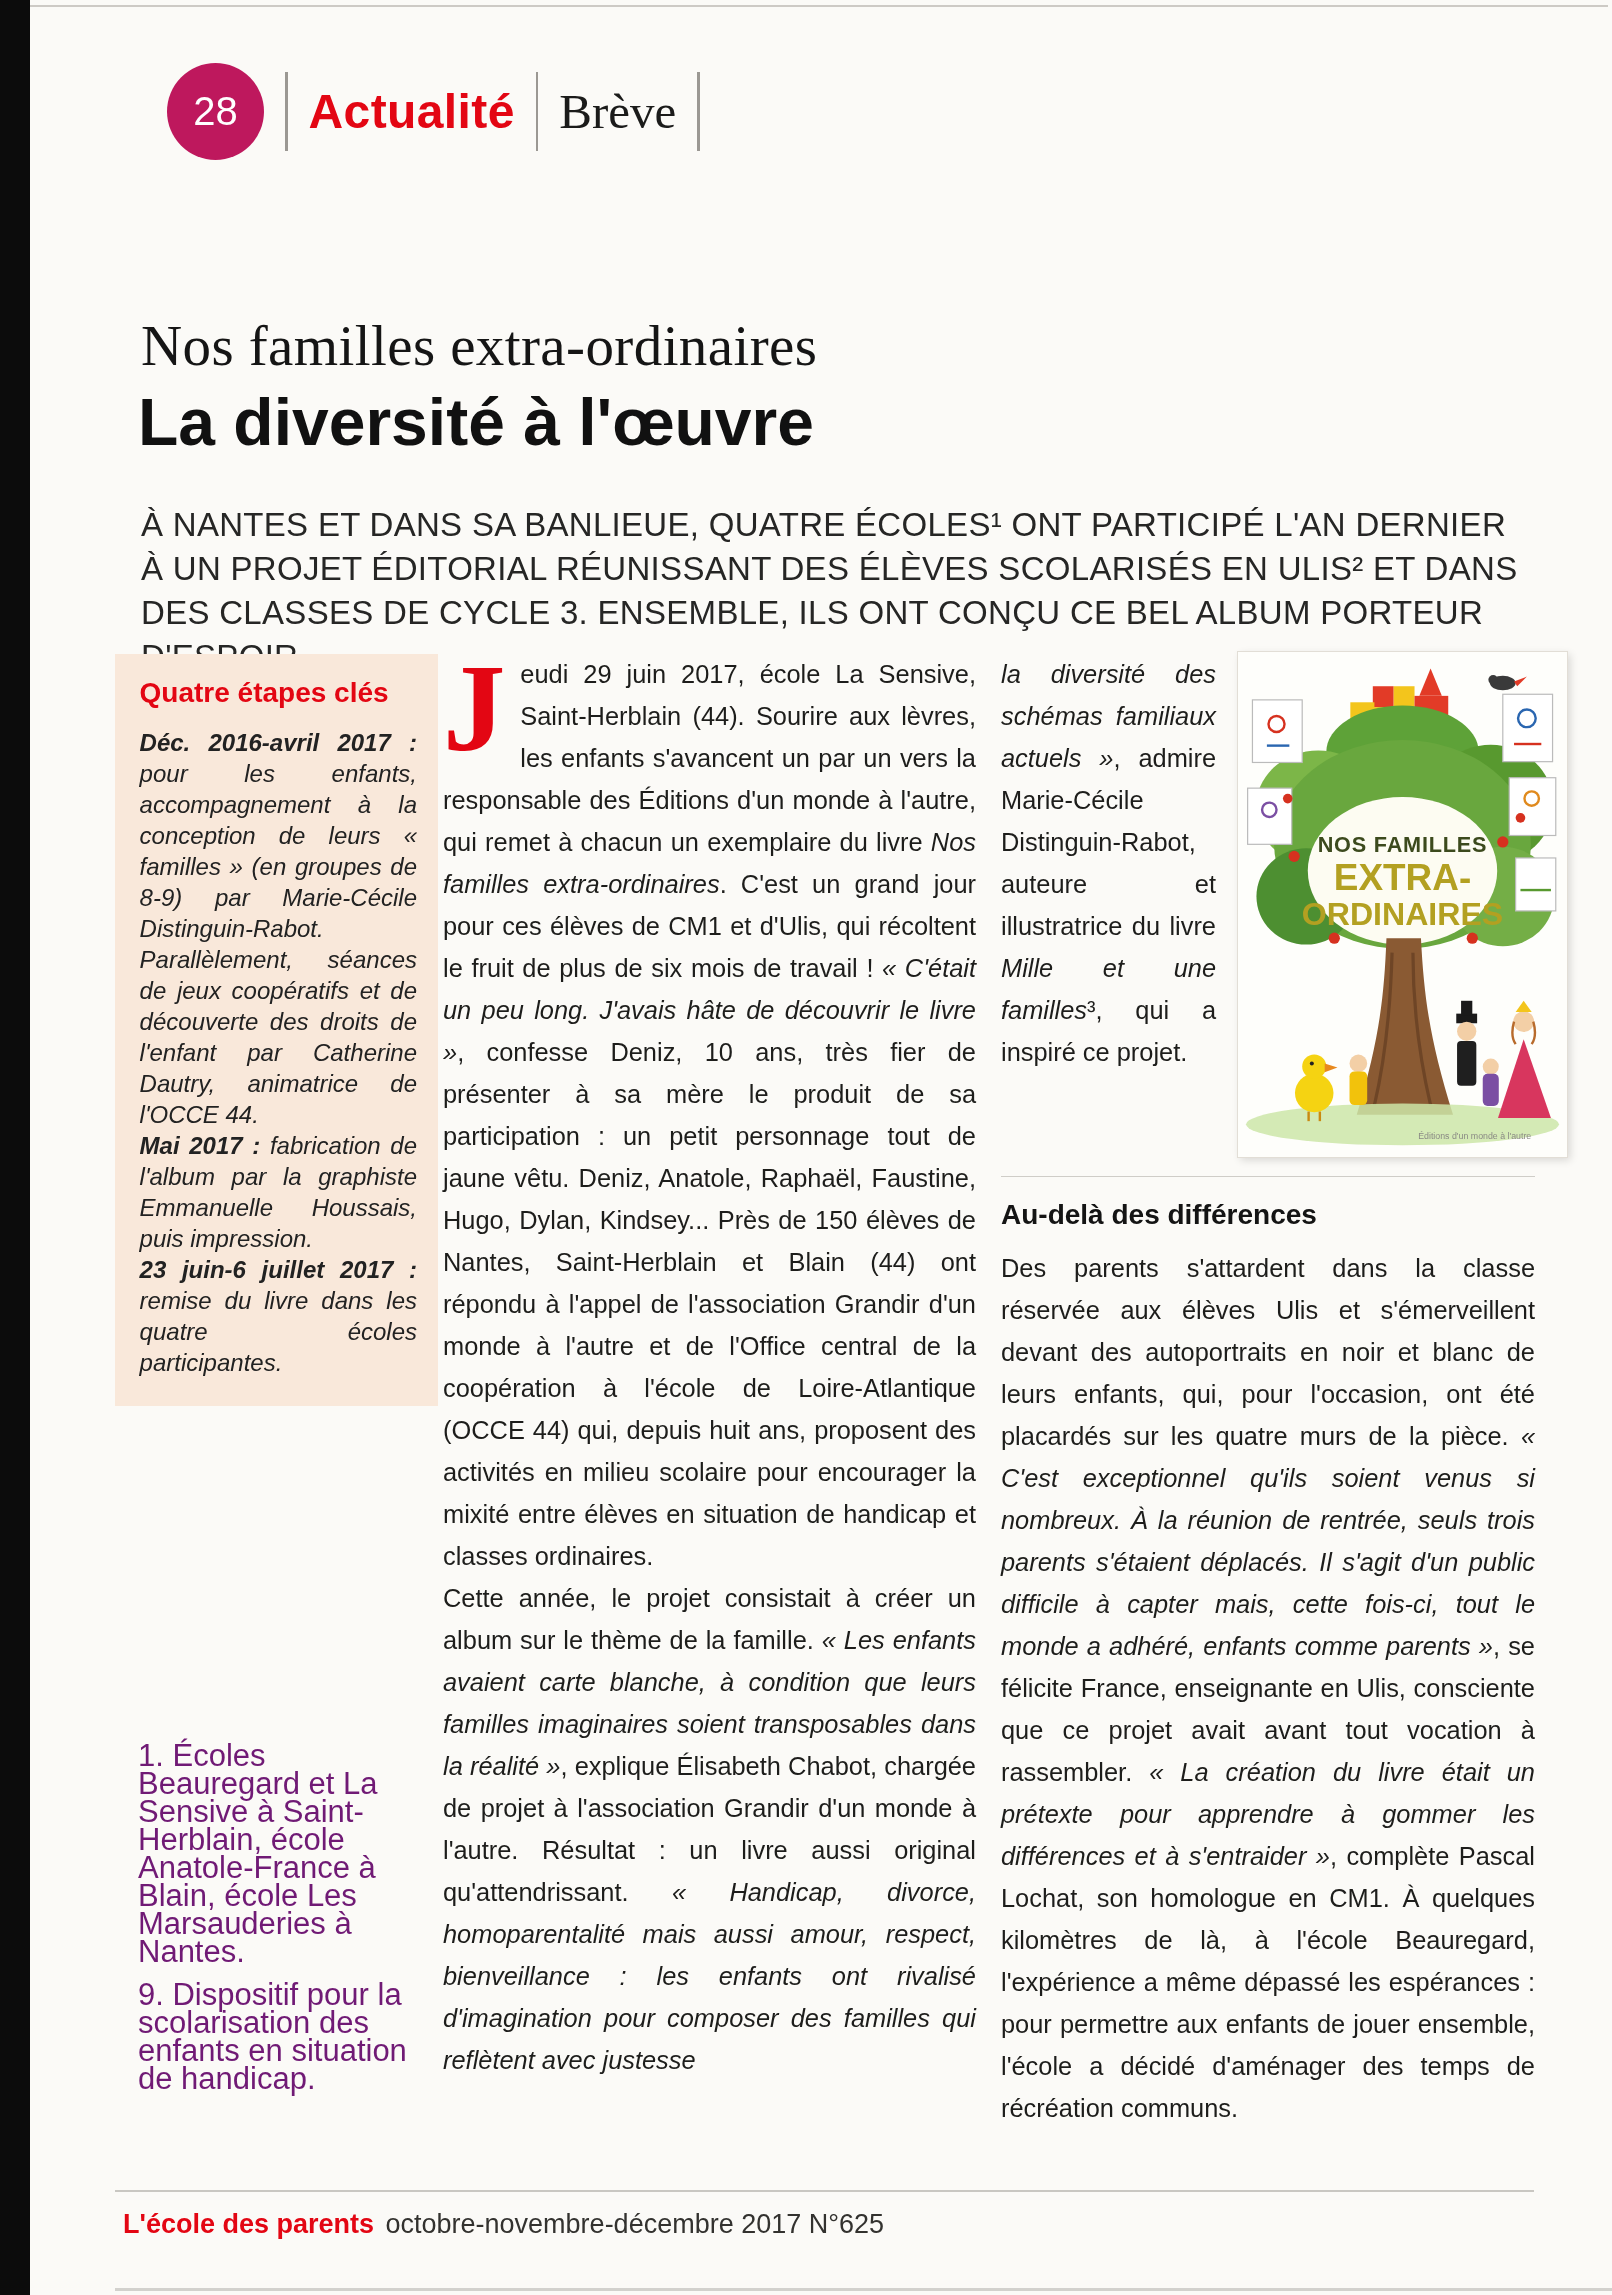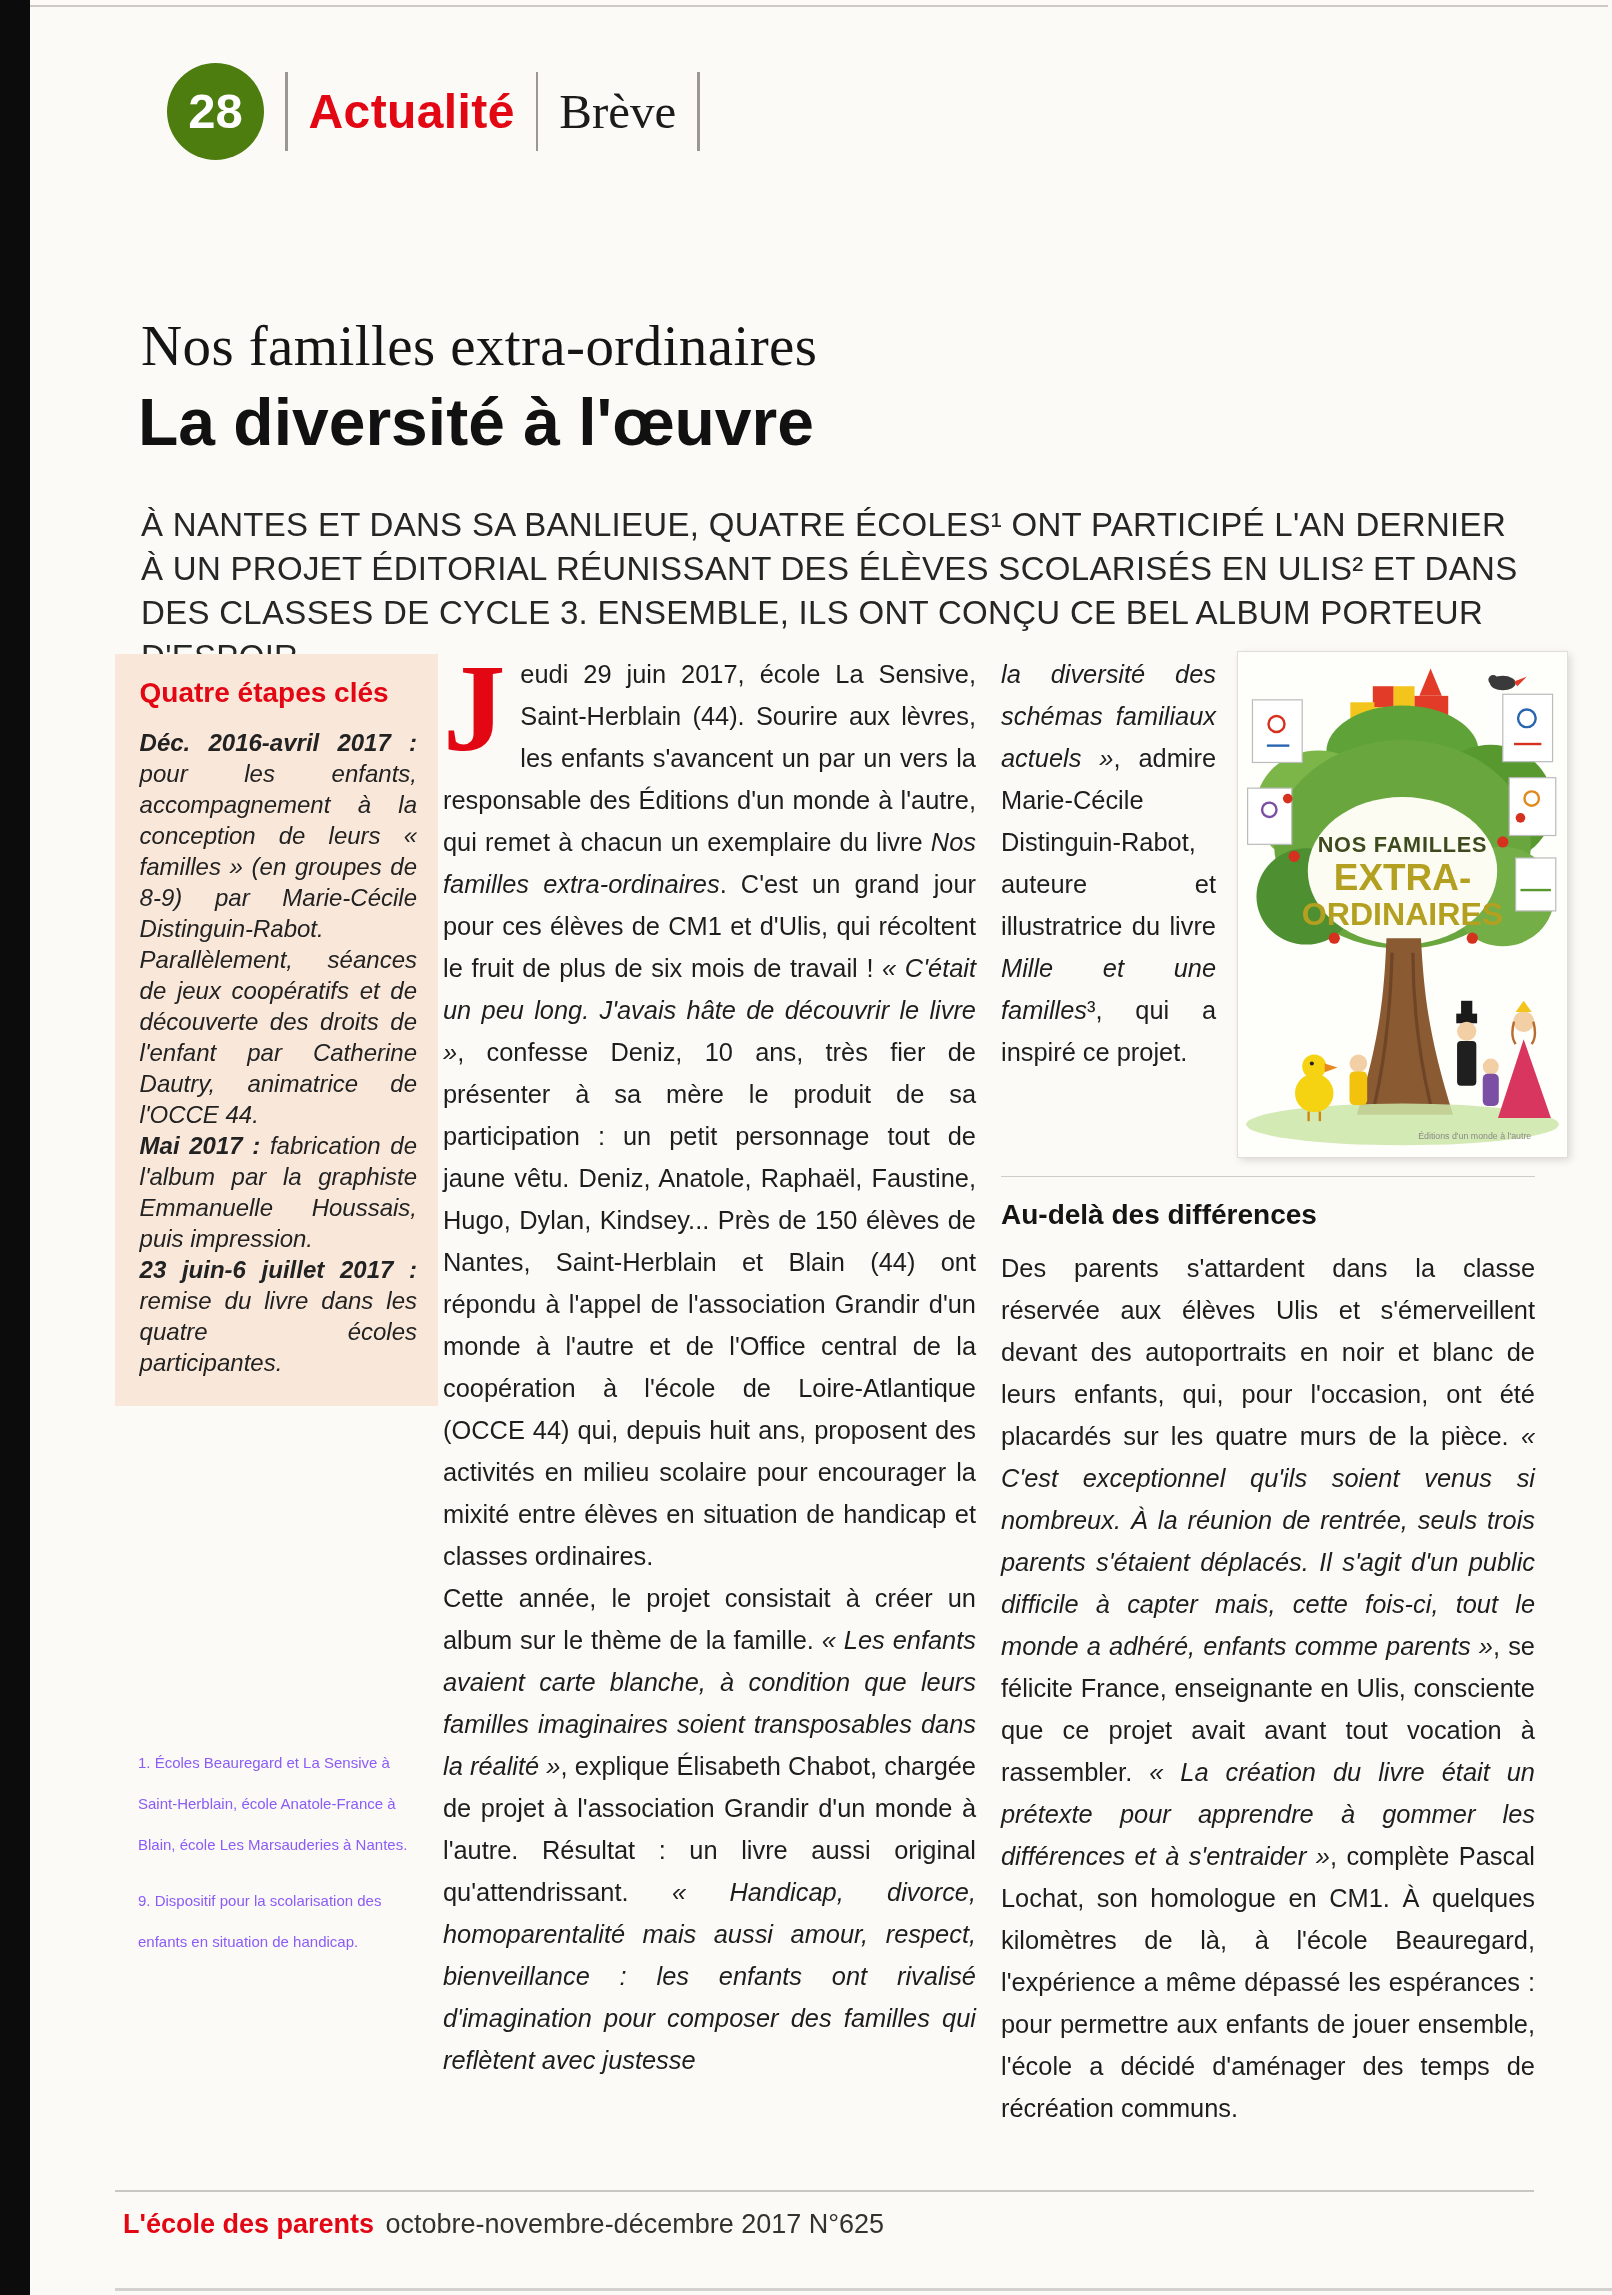--- a/index.html
+++ b/index.html
@@ -7,41 +7,41 @@
     width:1613px;height:2295px;position:relative;overflow:hidden;
     background:#fbfaf7;color:#1d1d1b;
     font-family:"Liberation Sans",sans-serif;
   }
   
   .scan-left{position:absolute;left:0;top:0;width:29.5px;height:2295px;background:#0c0c0c;}
   .scan-top{position:absolute;left:29.5px;top:4.9px;width:1578px;height:2.5px;background:#b3b0ab;opacity:.65;}
   .scan-bottom{position:absolute;left:115px;top:2288px;width:1498px;height:2.5px;background:#b8b5b0;opacity:.6;}
   
   .header-row{position:absolute;left:167px;top:61px;display:flex;align-items:center;gap:21px;height:100px;}
-  .pagenum-circle{width:97px;height:97px;border-radius:50%;background:#4d7c0f;color:#fff;
-    display:flex;align-items:center;justify-content:center;font-size:49px;font-weight:700;}
+  .pagenum-circle{width:97px;height:97px;border-radius:50%;background:#be185d;color:#fff;
+    display:flex;align-items:center;justify-content:center;font-size:40px;font-weight:400;}
   .vrule{width:2.5px;height:79px;background:#9b9893;}
   .section-label{color:#e30613;font-size:48px;font-weight:700;letter-spacing:0.4px;}
   .rubric-label{font-family:"Liberation Serif",serif;font-size:49px;color:#1b1b1a;}
   
   .kicker-title{position:absolute;left:141px;top:313px;font-family:"Liberation Serif",serif;
     font-size:57px;font-weight:400;color:#151515;letter-spacing:0.4px;}
   .main-title{position:absolute;left:138px;top:384px;font-size:66px;font-weight:700;color:#111;}
   .standfirst{position:absolute;left:141px;top:503px;width:1393px;
     font-size:33px;line-height:44px;letter-spacing:0.3px;color:#262625;}
   
   .sidebar-box{position:absolute;left:115px;top:654px;width:323px;box-sizing:border-box;
     background:#f9e8da;padding:23px 21px 28px 24.6px;}
   .sidebar-title{color:#e30613;font-size:28px;font-weight:700;margin:0 0 18px 0;}
   .sidebar-entry{margin:0;font-size:24px;line-height:31px;text-align:justify;color:#222;}
   .seg-i{font-style:italic;}
   .seg-bi{font-style:italic;font-weight:700;}
   
   .footnotes{position:absolute;left:138px;top:1742px;width:283px;}
-  .footnote{margin:0 0 14.8px 0;font-size:15px;line-height:41px;color:#8b5cf6;}
+  .footnote{margin:0 0 14.8px 0;font-size:31px;line-height:28px;color:#701a75;}
   
   .body-col{position:absolute;top:653px;font-size:25.4px;line-height:42px;text-align:justify;color:#1d1d1b;}
   .col-2{left:443px;width:533px;}
   .col-3{left:1001px;width:534px;}
   .body-col p{margin:0;}
   .dropcap{float:left;color:#e30613;font-family:"Liberation Serif",serif;font-weight:700;
     font-size:125px;line-height:97px;padding:6.6px 14.8px 0 0;}
   
   .book-cover{float:right;width:329px;height:505px;margin:-1.6px -33px 18px 21px;
     background:#fefefb;border:0.8px solid #e2ded6;box-shadow:2.5px 3.3px 8.2px rgba(0,0,0,.14);}

